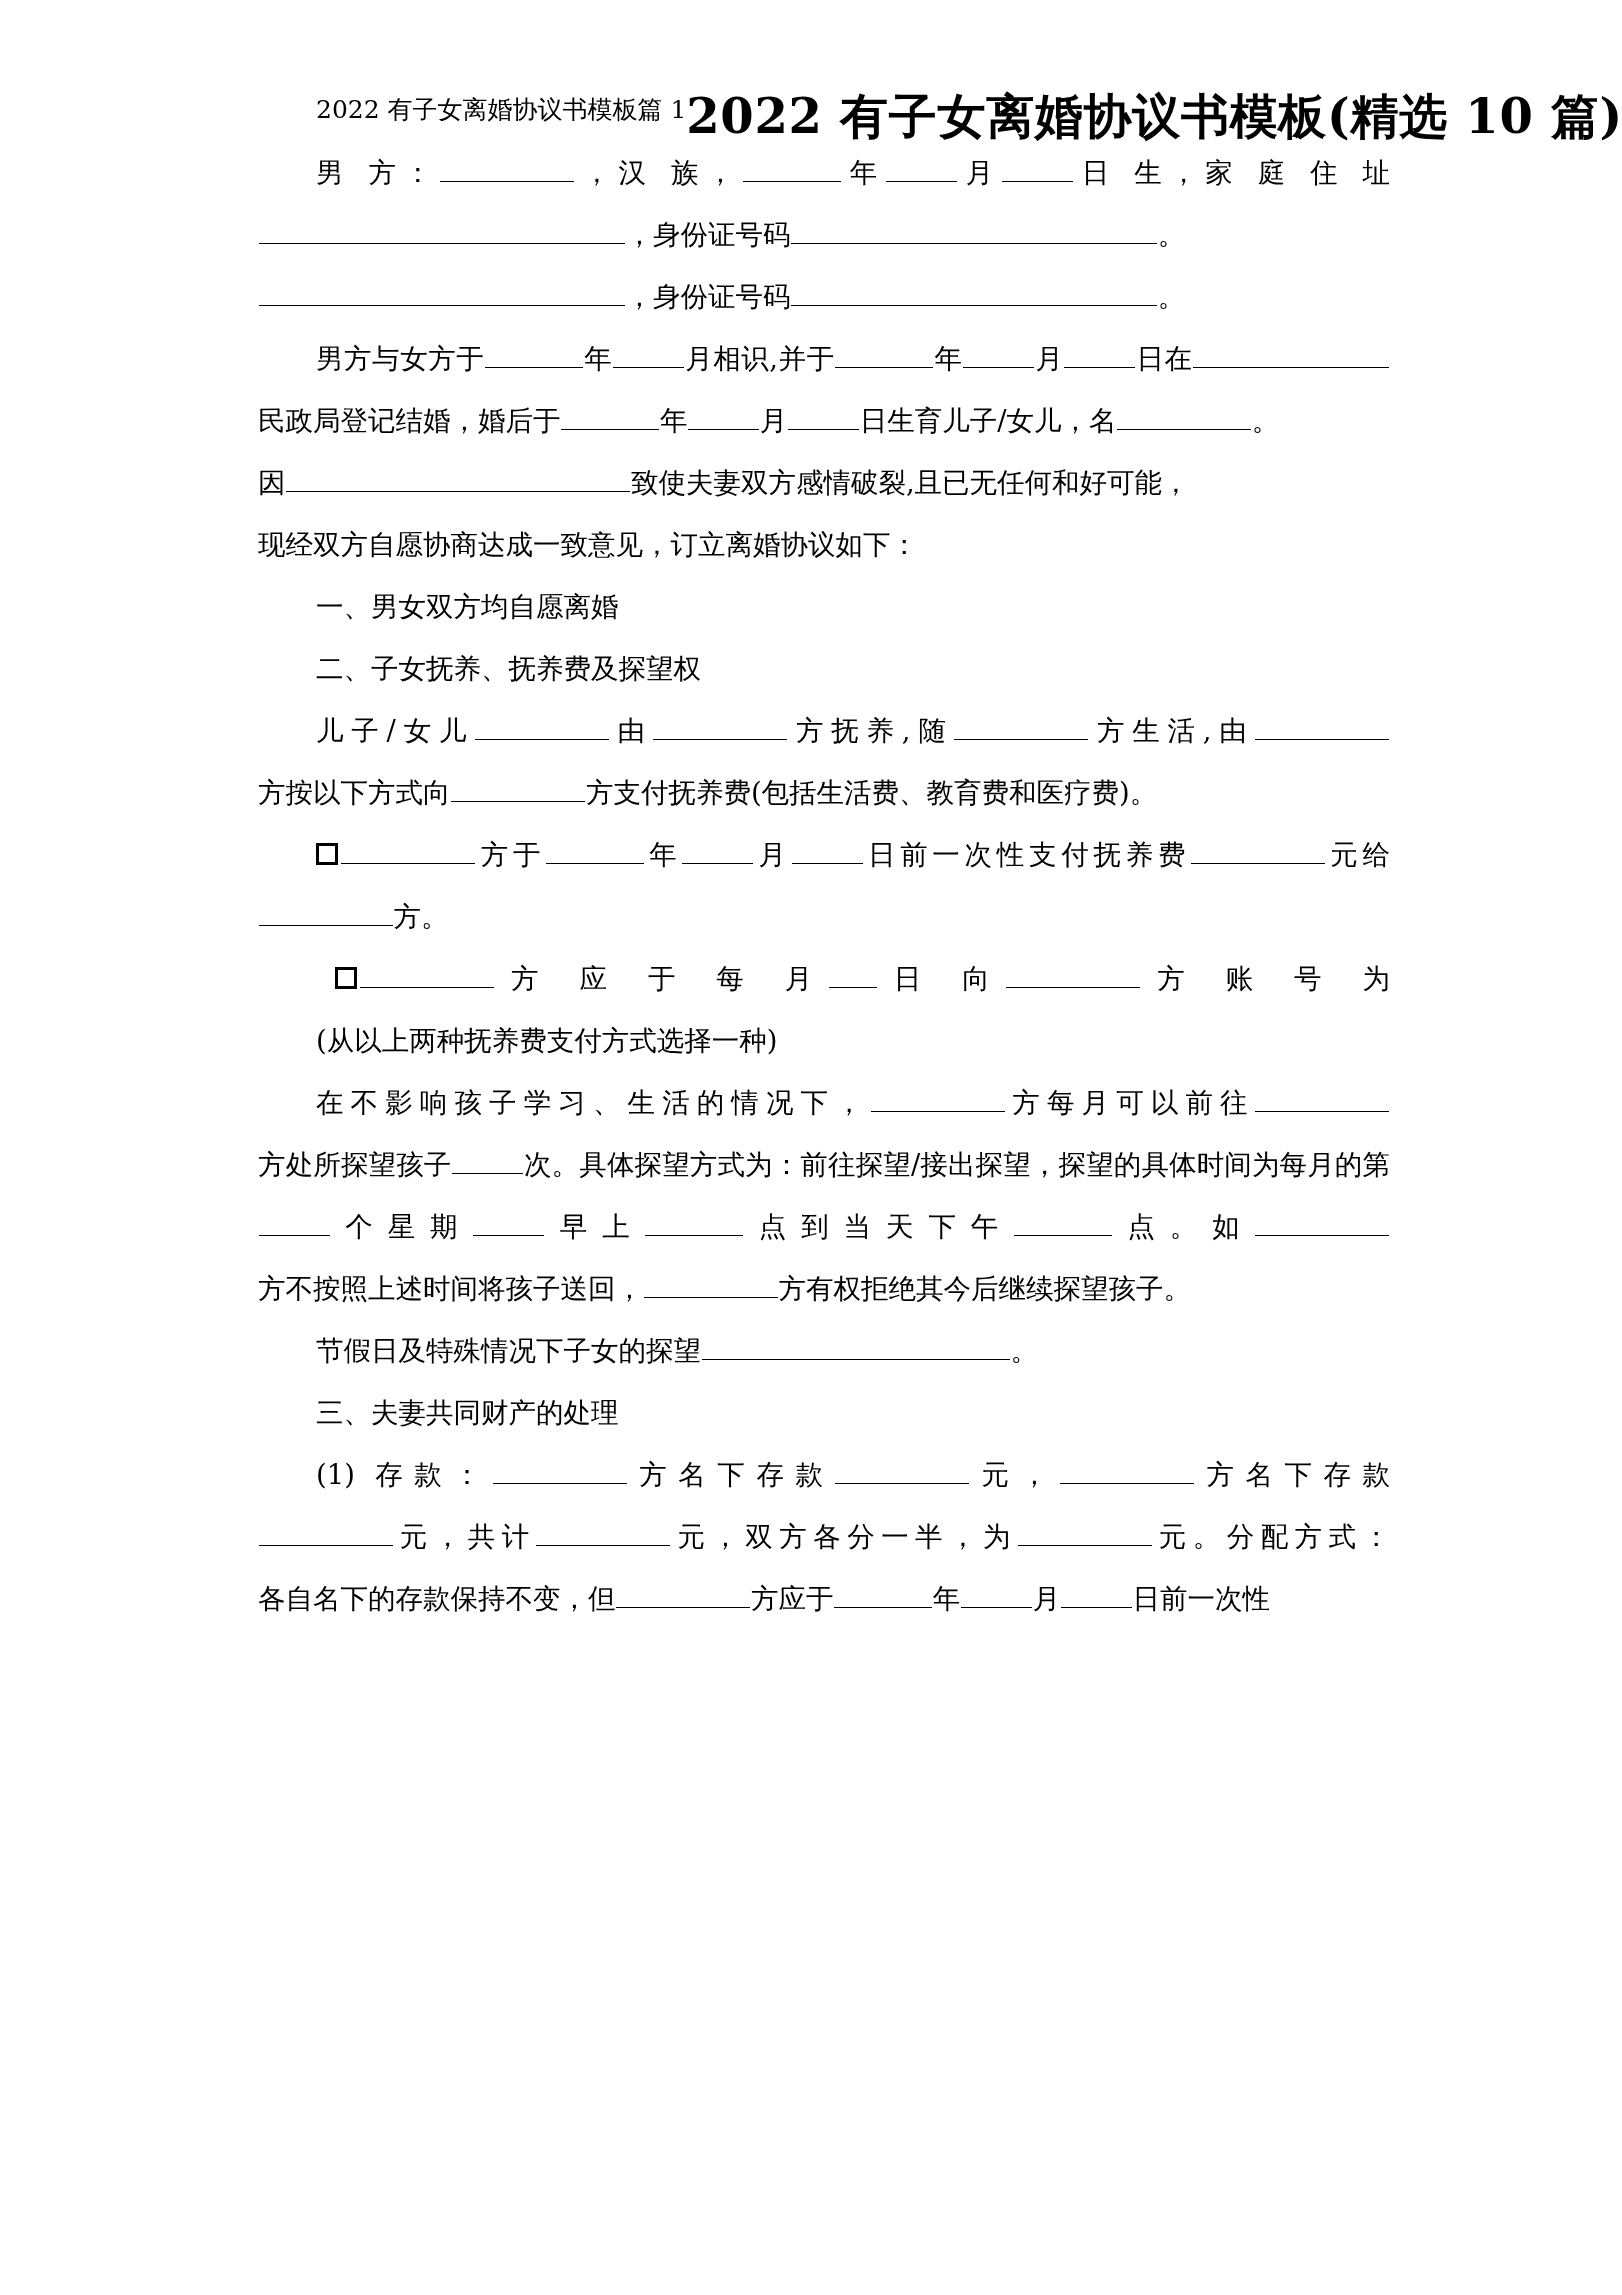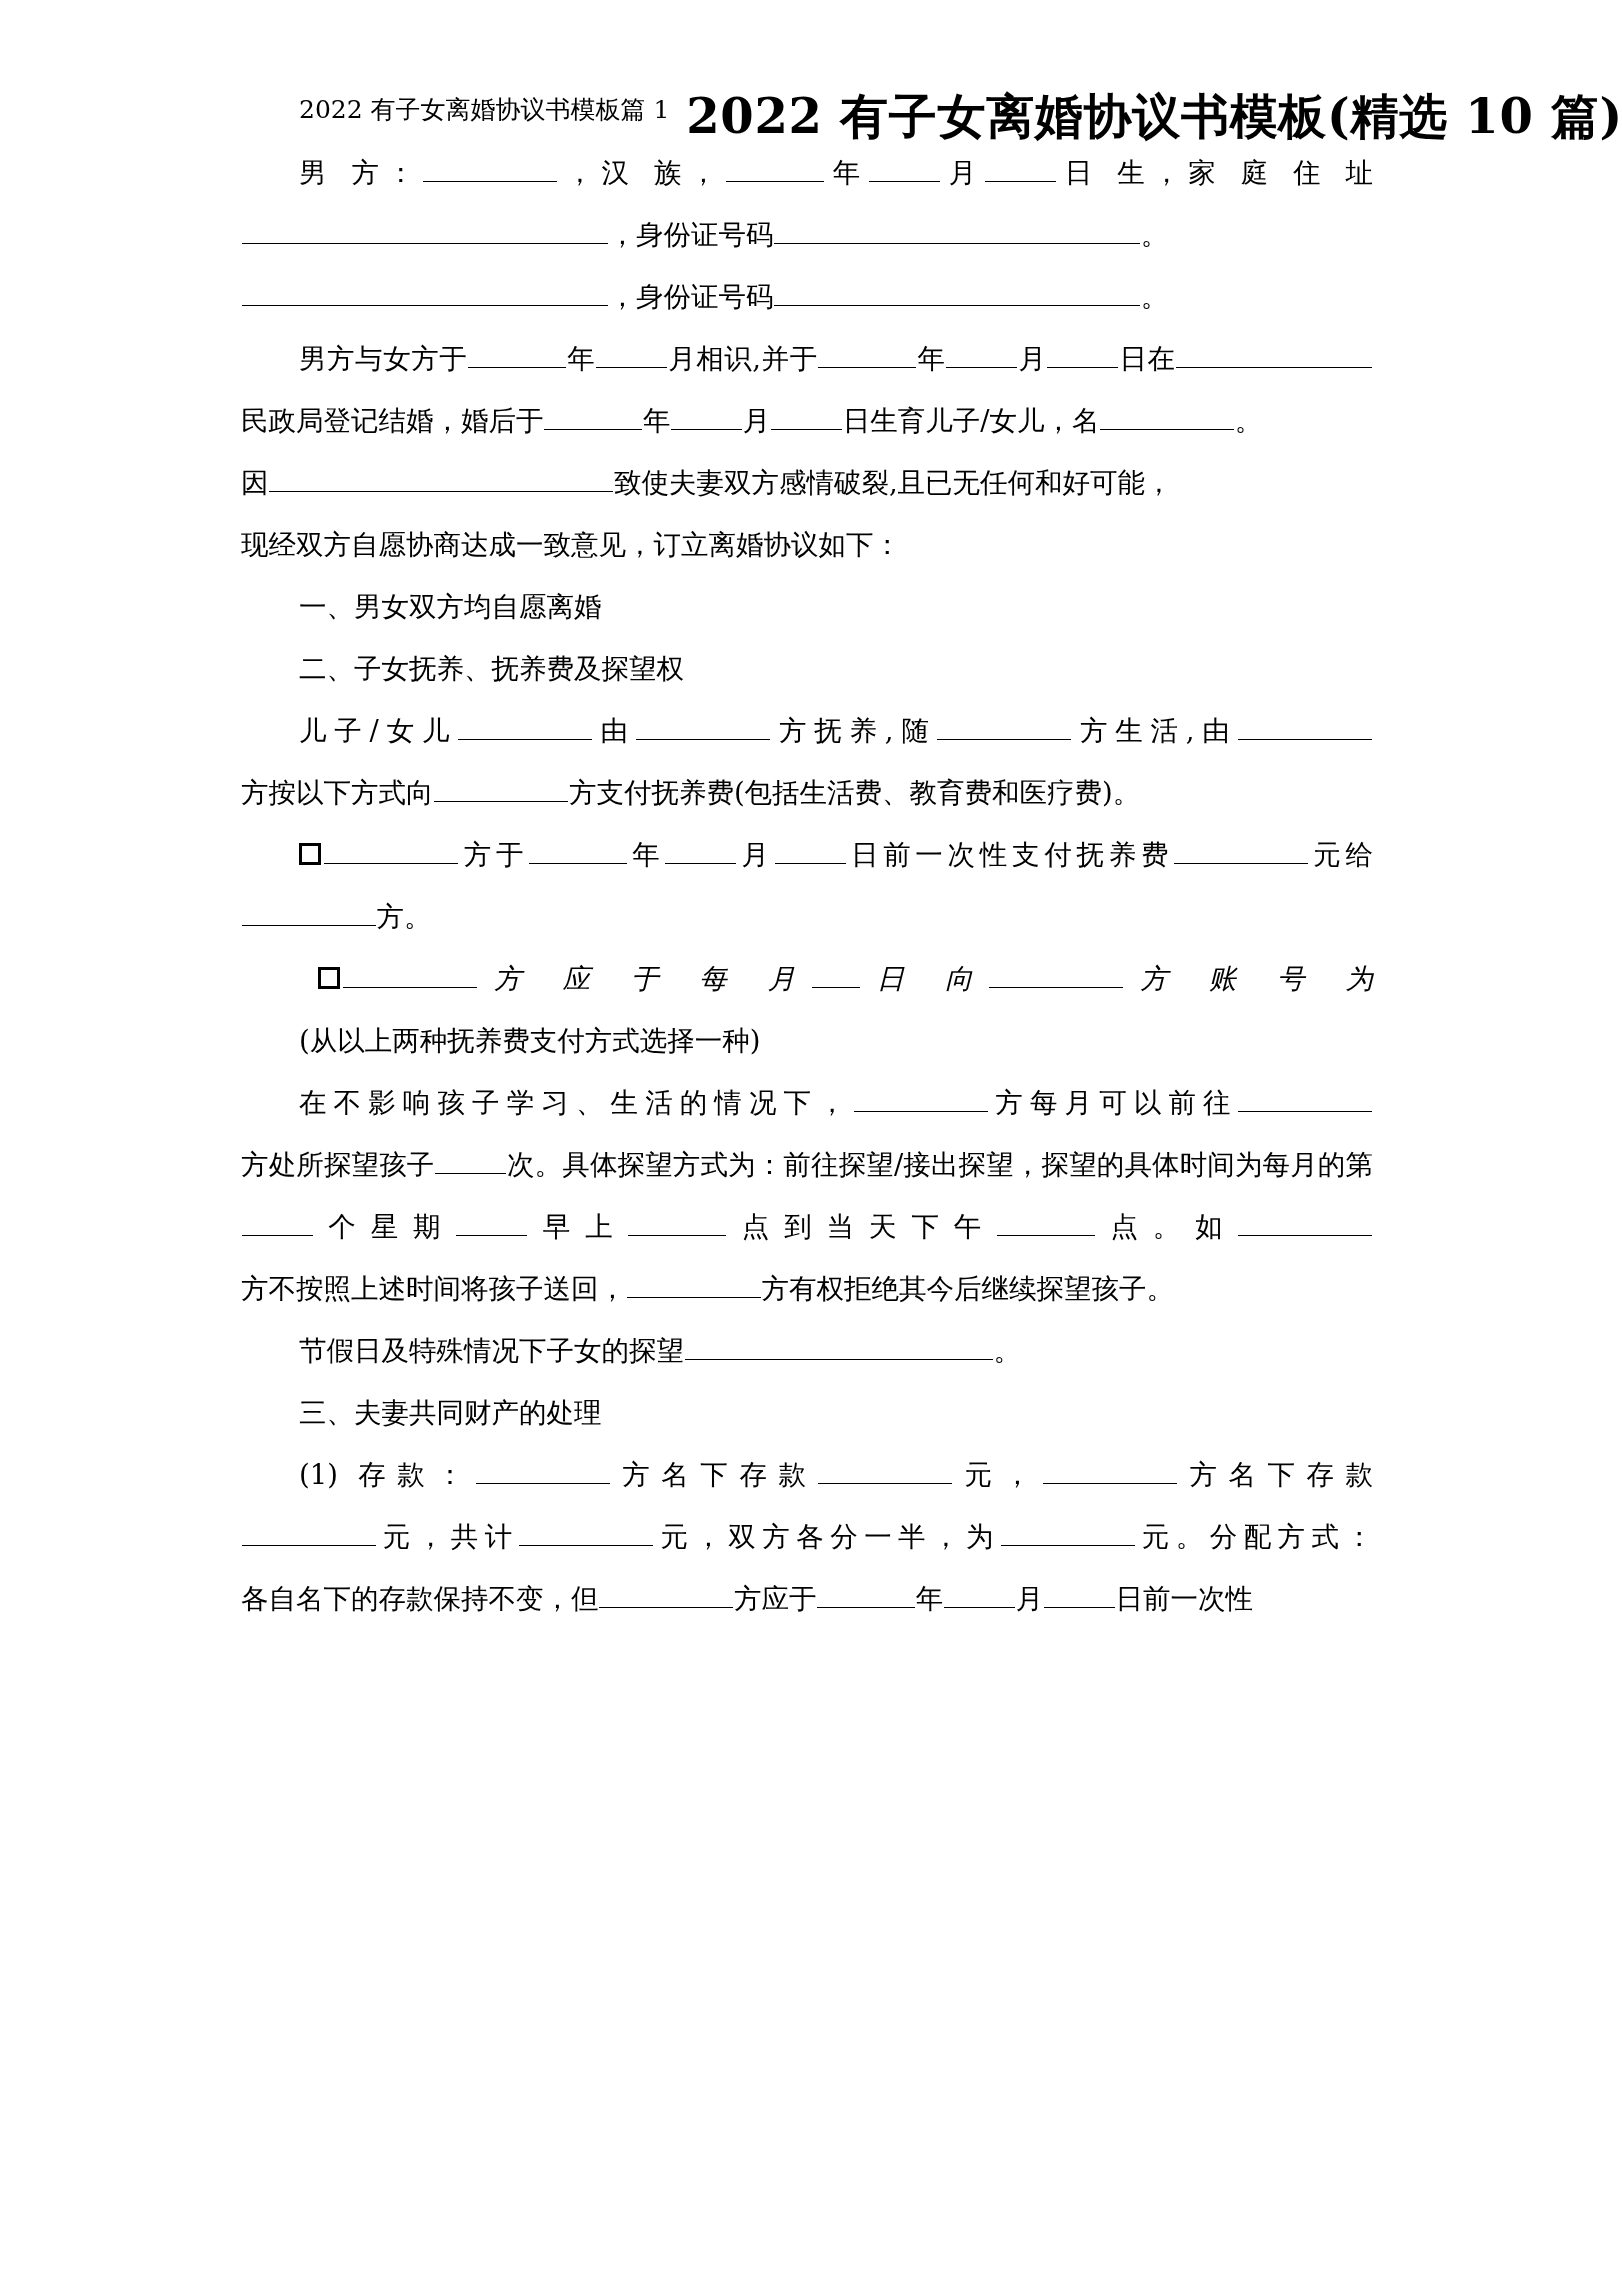--- a/index.html
+++ b/index.html
@@ -14,21 +14,21 @@
   .page {
     position: relative;
     width: 1623px;
     height: 2295px;
     background: #ffffff;
     box-sizing: border-box;
     overflow: hidden;
   }
   .doc-body {
     position: absolute;
-    left: 241px;
+    left: 258px;
     top: 0;
     width: 1132px;
   }
   
   .doc-title {
     font-family: "DejaVu Serif", "Liberation Serif", serif;
     font-weight: 700;
     font-size: 48px;
     line-height: 1.25;
     letter-spacing: 0.7px;
@@ -143,21 +143,21 @@
       <span>方按以下方式向</span><span class="blank b-xl"></span><span>方支付抚养费(包括生活费、教育费和医疗费)。</span>
     </p>
 
     <p class="para indent justify-all">
       <span class="checkbox-glyph"></span><span class="blank b-xl"></span><span>方于</span><span class="blank b-l"></span><span>年</span><span class="blank b-m"></span><span>月</span><span class="blank b-m"></span><span>日前一次性支付抚养费</span><span class="blank b-xl"></span><span>元给</span>
     </p>
     <p class="para no-justify-last">
       <span class="blank b-xl"></span><span>方。</span>
     </p>
 
-    <p class="para indent justify-all" style="text-indent:77px;font-style:italic;">
+    <p class="para indent justify-all" style="text-indent:77px;">
       <span class="checkbox-glyph"></span><span class="blank b-xl"></span><span>方 应 于 每 月</span><span class="blank b-s"></span><span>日 向</span><span class="blank b-xl"></span><span>方 账 号 为</span>
     </p>
 
     <p class="para indent no-justify-last">
       <span>(从以上两种抚养费支付方式选择一种)</span>
     </p>
 
     <p class="para indent justify-all">
       <span>在不影响孩子学习、生活的情况下，</span><span class="blank b-xl"></span><span>方每月可以前往</span><span class="blank b-xl"></span>
     </p>

